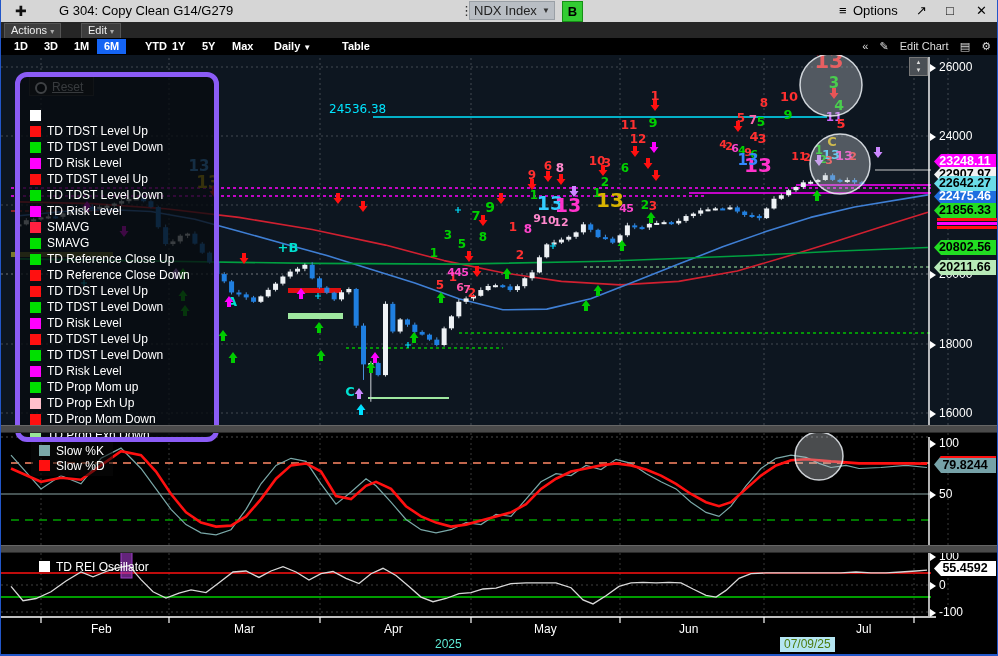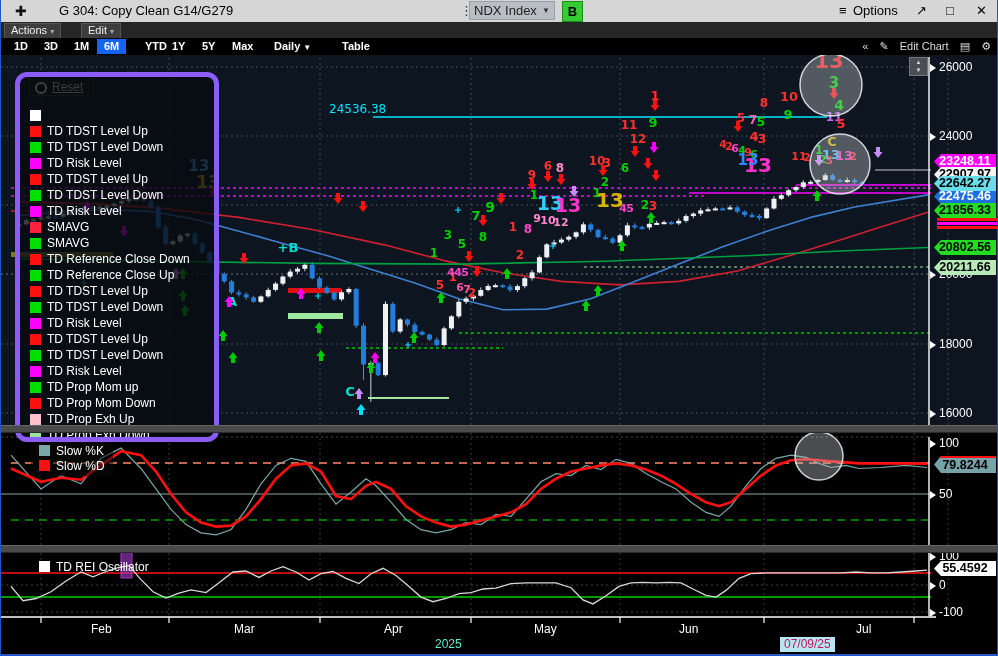--- a/index.html
+++ b/index.html
@@ -56,21 +56,21 @@
   
   .hsep{position:absolute;left:0;width:998px;height:6px;background:#4a4a4a;border-top:1px solid #666;border-bottom:1px solid #2a2a2a;z-index:5;}
   
   .pleg{position:absolute;background:rgba(10,10,10,0.55);padding:3px 8px;z-index:3;}
   .pleg .row{display:flex;align-items:center;height:15px;}
   .pleg .sw{width:11px;height:11px;margin-right:6px;}
   .pleg .tx{color:#fff;font-size:12px;}
   
   .month{position:absolute;color:#fff;font-size:12px;top:622px;z-index:2;}
   #year-label{position:absolute;color:#5eead4;font-size:12px;top:637px;left:434px;z-index:2;}
-  #date-badge{position:absolute;top:637px;left:779px;background:#b5e6f2;color:#be185d;
+  #date-badge{position:absolute;top:637px;left:779px;background:#b5e6f2;color:#4d7c0f;
               font-size:12px;padding:0 4px;height:15px;line-height:15px;z-index:2;}
 </style>
 </head>
 <body>
 
 <div id="titlebar" class="abs">
   <span id="move-ic" class="t abs">✚</span>
   <span id="win-title" class="t abs">G 304: Copy Clean G14/G279</span>
   <span id="sec-dots" class="t abs">⋮</span>
   <div id="sec-box" class="abs">
@@ -151,28 +151,28 @@
       </div>
       <div class="leg-row">
         <span class="leg-sw" style="background: rgb(255, 32, 64);"></span>
         <span class="leg-tx">SMAVG</span>
       </div>
       <div class="leg-row">
         <span class="leg-sw" style="background: rgb(0, 224, 0);"></span>
         <span class="leg-tx">SMAVG</span>
       </div>
       <div class="leg-row">
+        <span class="leg-sw" style="background: rgb(0, 224, 0);"></span>
+        <span class="leg-tx">TD Reference Close Up</span>
+      </div>
+      <div class="leg-row">
         <span class="leg-sw" style="background: rgb(255, 16, 16);"></span>
         <span class="leg-tx">TD Reference Close Down</span>
       </div>
       <div class="leg-row">
-        <span class="leg-sw" style="background: rgb(0, 224, 0);"></span>
-        <span class="leg-tx">TD Reference Close Up</span>
-      </div>
-      <div class="leg-row">
         <span class="leg-sw" style="background: rgb(255, 16, 16);"></span>
         <span class="leg-tx">TD TDST Level Up</span>
       </div>
       <div class="leg-row">
         <span class="leg-sw" style="background: rgb(0, 224, 0);"></span>
         <span class="leg-tx">TD TDST Level Down</span>
       </div>
       <div class="leg-row">
         <span class="leg-sw" style="background: rgb(255, 0, 255);"></span>
         <span class="leg-tx">TD Risk Level</span>
@@ -187,26 +187,26 @@
       </div>
       <div class="leg-row">
         <span class="leg-sw" style="background: rgb(255, 0, 255);"></span>
         <span class="leg-tx">TD Risk Level</span>
       </div>
       <div class="leg-row">
         <span class="leg-sw" style="background: rgb(0, 224, 0);"></span>
         <span class="leg-tx">TD Prop Mom up</span>
       </div>
       <div class="leg-row">
+        <span class="leg-sw" style="background: rgb(255, 192, 203);"></span>
+        <span class="leg-tx">TD Prop Exh Up</span>
+      </div>
+      <div class="leg-row">
         <span class="leg-sw" style="background: rgb(255, 16, 16);"></span>
         <span class="leg-tx">TD Prop Mom Down</span>
-      </div>
-      <div class="leg-row">
-        <span class="leg-sw" style="background: rgb(255, 192, 203);"></span>
-        <span class="leg-tx">TD Prop Exh Up</span>
       </div>
       <div class="leg-row">
         <span class="leg-sw" style="background: rgb(152, 230, 152);"></span>
         <span class="leg-tx">TD Prop Exh Down</span>
       </div>
     </div>
 </div>
 
 <svg id="plot" class="abs" width="998" height="601" viewBox="0 0 998 601">
     <rect x="0" y="0" width="998" height="370" fill="#0d1620"></rect>

